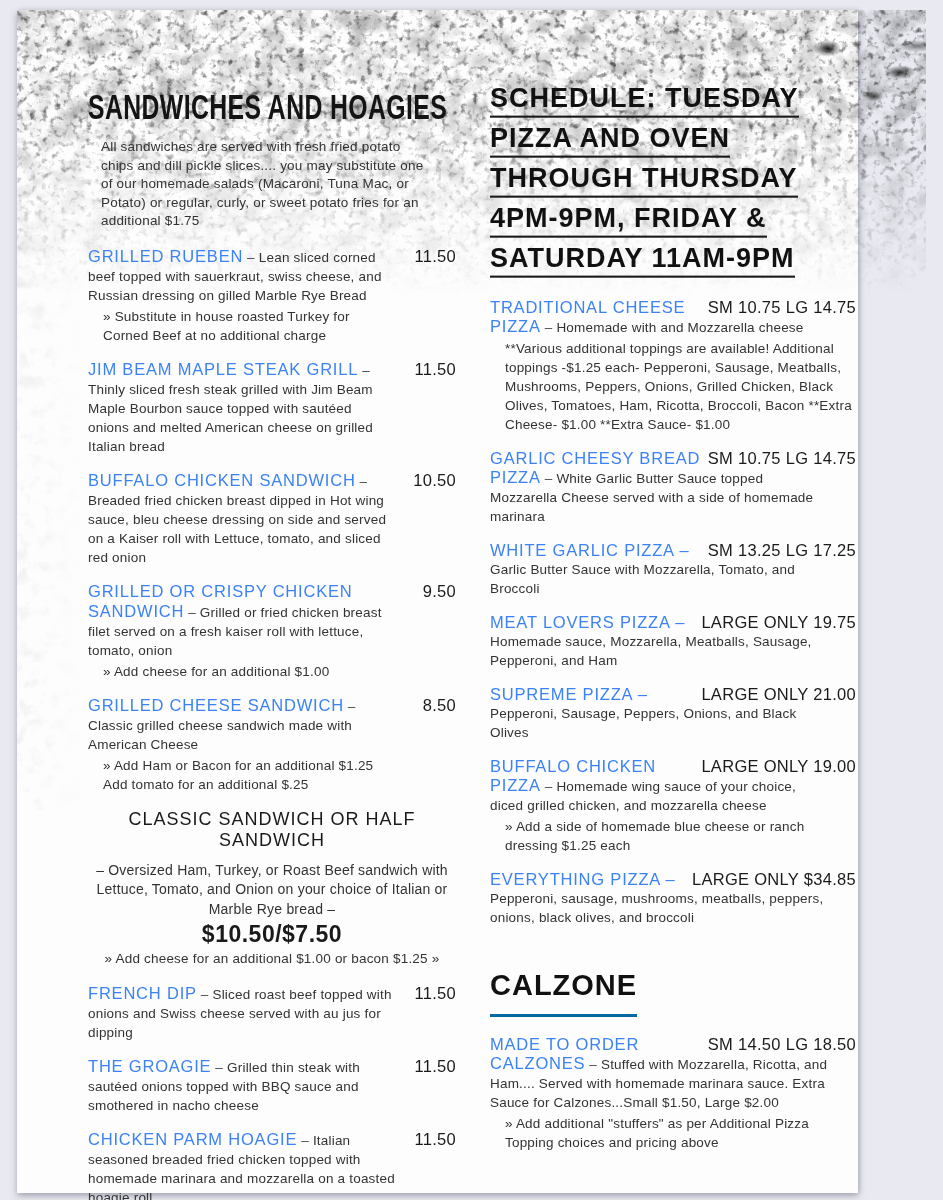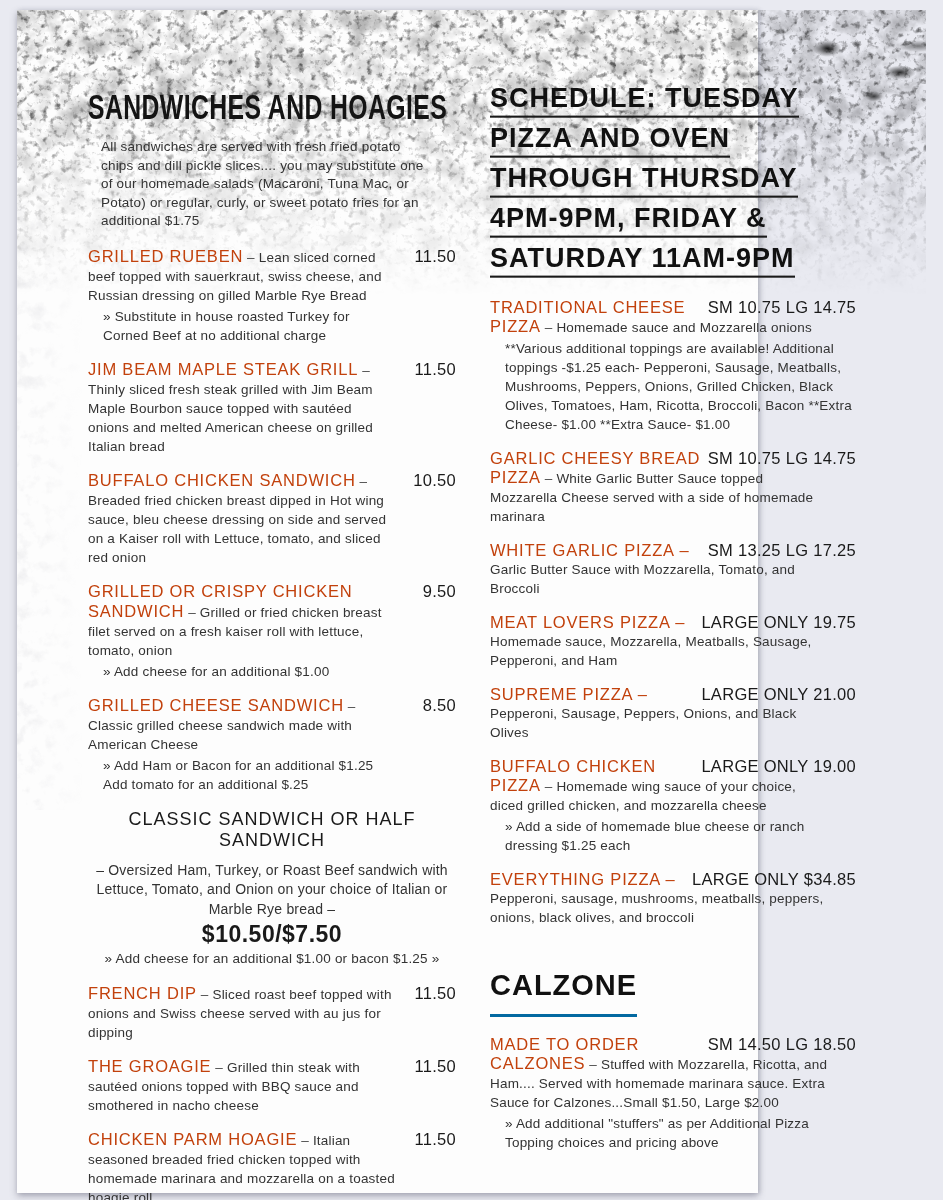--- a/index.html
+++ b/index.html
@@ -6,21 +6,21 @@
   html,body { width:943px; height:1200px; }
   body {
     background:#e9eaf1;
     font-family:"Liberation Sans", sans-serif;
     color:#222;
     overflow:hidden;
     position:relative;
   }
   .paper {
     position:absolute; left:17px; top:10px;
-    width:741px; height:1183px;
+    width:841px; height:1183px;
     background:#fdfdfd;
     box-shadow:0 3px 7px rgba(90,92,110,.45), 2px 0 4px rgba(90,92,110,.18);
   }
   
   .grunge-top {
     position:absolute; left:0; top:0; width:909px; height:300px;
     pointer-events:none; overflow:hidden;
     -webkit-mask-image:linear-gradient(to bottom, black 0%, black 35%, rgba(0,0,0,.45) 60%, transparent 95%);
             mask-image:linear-gradient(to bottom, black 0%, black 35%, rgba(0,0,0,.45) 60%, transparent 95%);
   }
@@ -51,21 +51,21 @@
     margin-bottom:14px;
   }
   .intro {
     font-size:13.5px; line-height:18.5px; color:#333;
     letter-spacing:.2px; margin:0 0 16px 13px; width:330px;
   }
   
   .l-item { display:flex; align-items:flex-start; margin-bottom:15px; }
   .l-body { flex:1; padding-right:8px; }
   .flow { font-size:13.5px; line-height:19px; color:#333; letter-spacing:.2px; }
-  .iname { font-size:16.5px; color:#c2410c; letter-spacing:.8px; }
+  .iname { font-size:16.5px; color:#3b82f6; letter-spacing:.8px; }
   .sep { color:#444; }
   .note { font-size:13.5px; line-height:19px; color:#333; letter-spacing:.2px; padding-left:15px; margin-top:2px; }
   .price { font-size:16.5px; color:#1a1a1a; letter-spacing:.3px; white-space:nowrap; text-align:right; min-width:52px; }
 
   
   .classic { text-align:center; margin:4px 0 18px 0; }
   .classic .c-name { font-size:18px; color:#1a1a1a; letter-spacing:1px; margin-bottom:10px; }
   .classic .c-desc { font-size:14px; line-height:19.5px; color:#333; letter-spacing:.2px; }
   .classic .c-price { font-size:23px; font-weight:700; color:#1a1a1a; letter-spacing:.5px; margin-top:2px; }
   .classic .c-note { font-size:13.5px; color:#333; letter-spacing:.2px; margin-top:3px; }
@@ -194,21 +194,21 @@
         <div class="t-line"><span>THROUGH THURSDAY</span></div>
         <div class="t-line"><span>4PM-9PM, FRIDAY &amp;</span></div>
         <div class="t-line"><span>SATURDAY 11AM-9PM</span></div>
       </div>
     <div id="pizza-items">
         <div class="r-item">
           <div class="r-top">
             <span class="iname">TRADITIONAL CHEESE</span>
             <span class="price">SM 10.75 LG 14.75</span>
           </div>
-          <p class="flow"><span class="iname">PIZZA</span><span class="sep"> – </span><span class="desc">Homemade sauce and Mozzarella onions</span></p>
+          <p class="flow"><span class="iname">PIZZA</span><span class="sep"> – </span><span class="desc">Homemade with and Mozzarella cheese</span></p>
           <p class="r-note">**Various additional toppings are available! Additional toppings -$1.25 each- Pepperoni, Sausage, Meatballs, Mushrooms, Peppers, Onions,  Grilled Chicken, Black Olives, Tomatoes, Ham, Ricotta, Broccoli, Bacon **Extra Cheese- $1.00 **Extra Sauce- $1.00</p>
         </div>
         <div class="r-item">
           <div class="r-top">
             <span class="iname">GARLIC CHEESY BREAD</span>
             <span class="price">SM 10.75 LG 14.75</span>
           </div>
           <p class="flow"><span class="iname">PIZZA</span><span class="sep"> – </span><span class="desc">White Garlic Butter Sauce topped Mozzarella Cheese served with a side of homemade marinara</span></p>
         </div>
         <div class="r-item">

